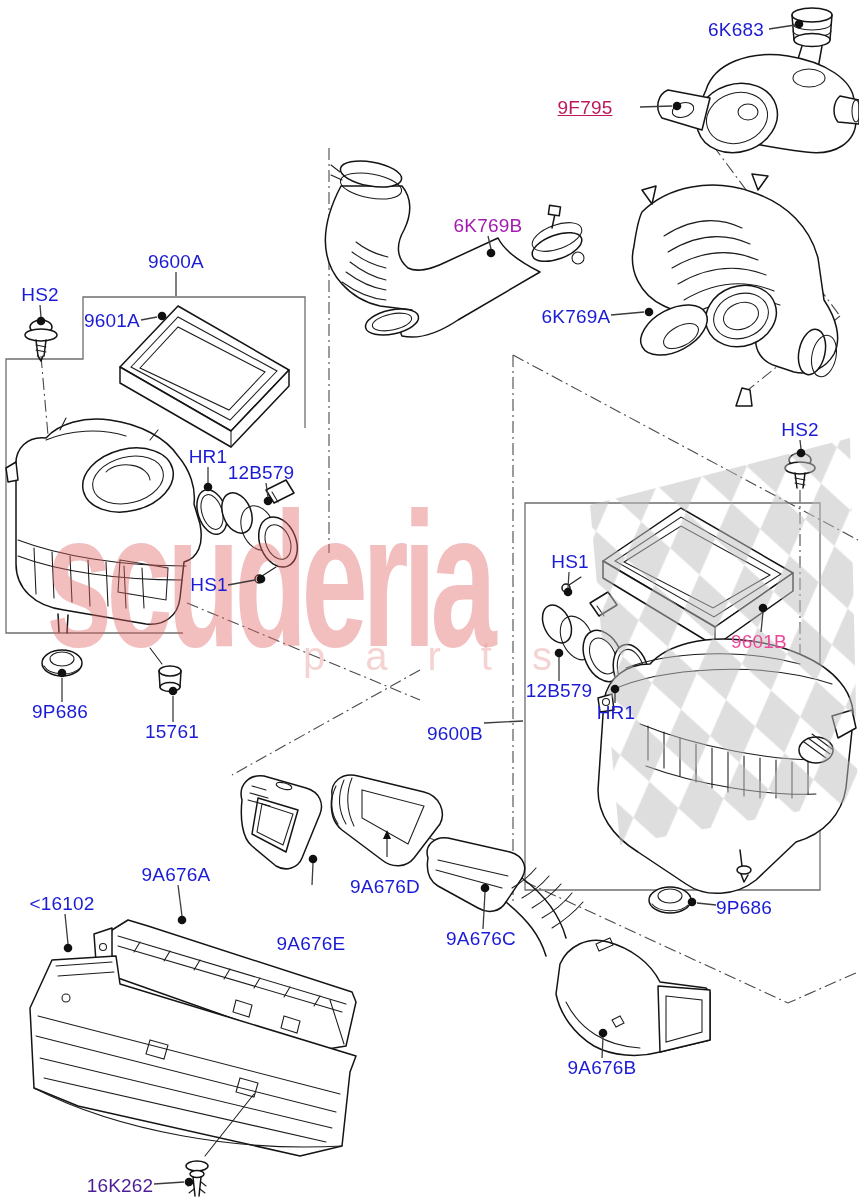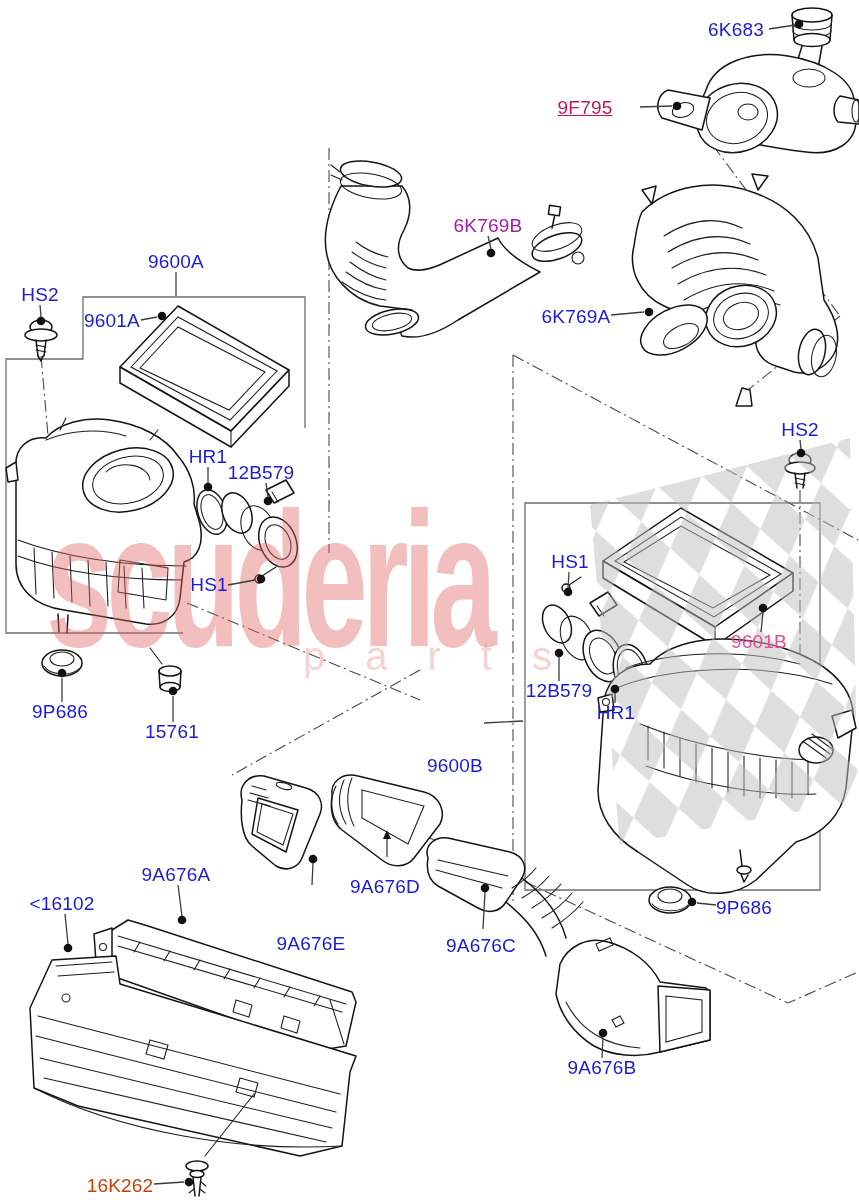--- a/index.html
+++ b/index.html
@@ -339,29 +339,29 @@
       <div class="part-label" style="left: 488px; top: 226px; color: #a21caf;">6K769B</div>
       <div class="part-label" style="left: 576px; top: 317px; color: rgb(27, 27, 214);">6K769A</div>
       <div class="part-label" style="left: 176px; top: 262px; color: rgb(27, 27, 214);">9600A</div>
       <div class="part-label" style="left: 40px; top: 295px; color: rgb(27, 27, 214);">HS2</div>
       <div class="part-label" style="left: 112px; top: 321px; color: rgb(27, 27, 214);">9601A</div>
       <div class="part-label" style="left: 208px; top: 457px; color: rgb(27, 27, 214);">HR1</div>
       <div class="part-label" style="left: 261px; top: 473px; color: rgb(27, 27, 214);">12B579</div>
       <div class="part-label" style="left: 209px; top: 585px; color: rgb(27, 27, 214);">HS1</div>
       <div class="part-label" style="left: 60px; top: 712px; color: rgb(27, 27, 214);">9P686</div>
       <div class="part-label" style="left: 172px; top: 732px; color: rgb(27, 27, 214);">15761</div>
-      <div class="part-label" style="left: 455px; top: 766px; color: rgb(27, 27, 214);">9600B</div>
+      <div class="part-label" style="left: 455px; top: 734px; color: rgb(27, 27, 214);">9600B</div>
       <div class="part-label" style="left: 559px; top: 691px; color: rgb(27, 27, 214);">12B579</div>
       <div class="part-label" style="left: 616px; top: 713px; color: rgb(27, 27, 214);">HR1</div>
       <div class="part-label" style="left: 570px; top: 562px; color: rgb(27, 27, 214);">HS1</div>
       <div class="part-label" style="left: 800px; top: 430px; color: rgb(27, 27, 214);">HS2</div>
       <div class="part-label" style="left: 759px; top: 642px; color: #ec4899;">9601B</div>
       <div class="part-label" style="left: 744px; top: 908px; color: rgb(27, 27, 214);">9P686</div>
       <div class="part-label" style="left: 176px; top: 875px; color: rgb(27, 27, 214);">9A676A</div>
       <div class="part-label" style="left: 62px; top: 904px; color: rgb(27, 27, 214);">&lt;16102</div>
       <div class="part-label" style="left: 311px; top: 944px; color: rgb(27, 27, 214);">9A676E</div>
       <div class="part-label" style="left: 385px; top: 867px; color: rgb(27, 27, 214); margin-top: 20px;">9A676D</div>
-      <div class="part-label" style="left: 481px; top: 939px; color: rgb(27, 27, 214); margin-top: 7px;">9A676C</div>
+      <div class="part-label" style="left: 481px; top: 939px; color: rgb(27, 27, 214);">9A676C</div>
       <div class="part-label" style="left: 602px; top: 1068px; color: rgb(27, 27, 214);">9A676B</div>
-      <div class="part-label" style="left: 120px; top: 1186px; color: #c2410c; text-align: right;">16K262</div>
+      <div class="part-label" style="left: 120px; top: 1186px; color: #4c1d95; text-align: right;">16K262</div>
     </div>
 
 </div>
 
 </body></html>

